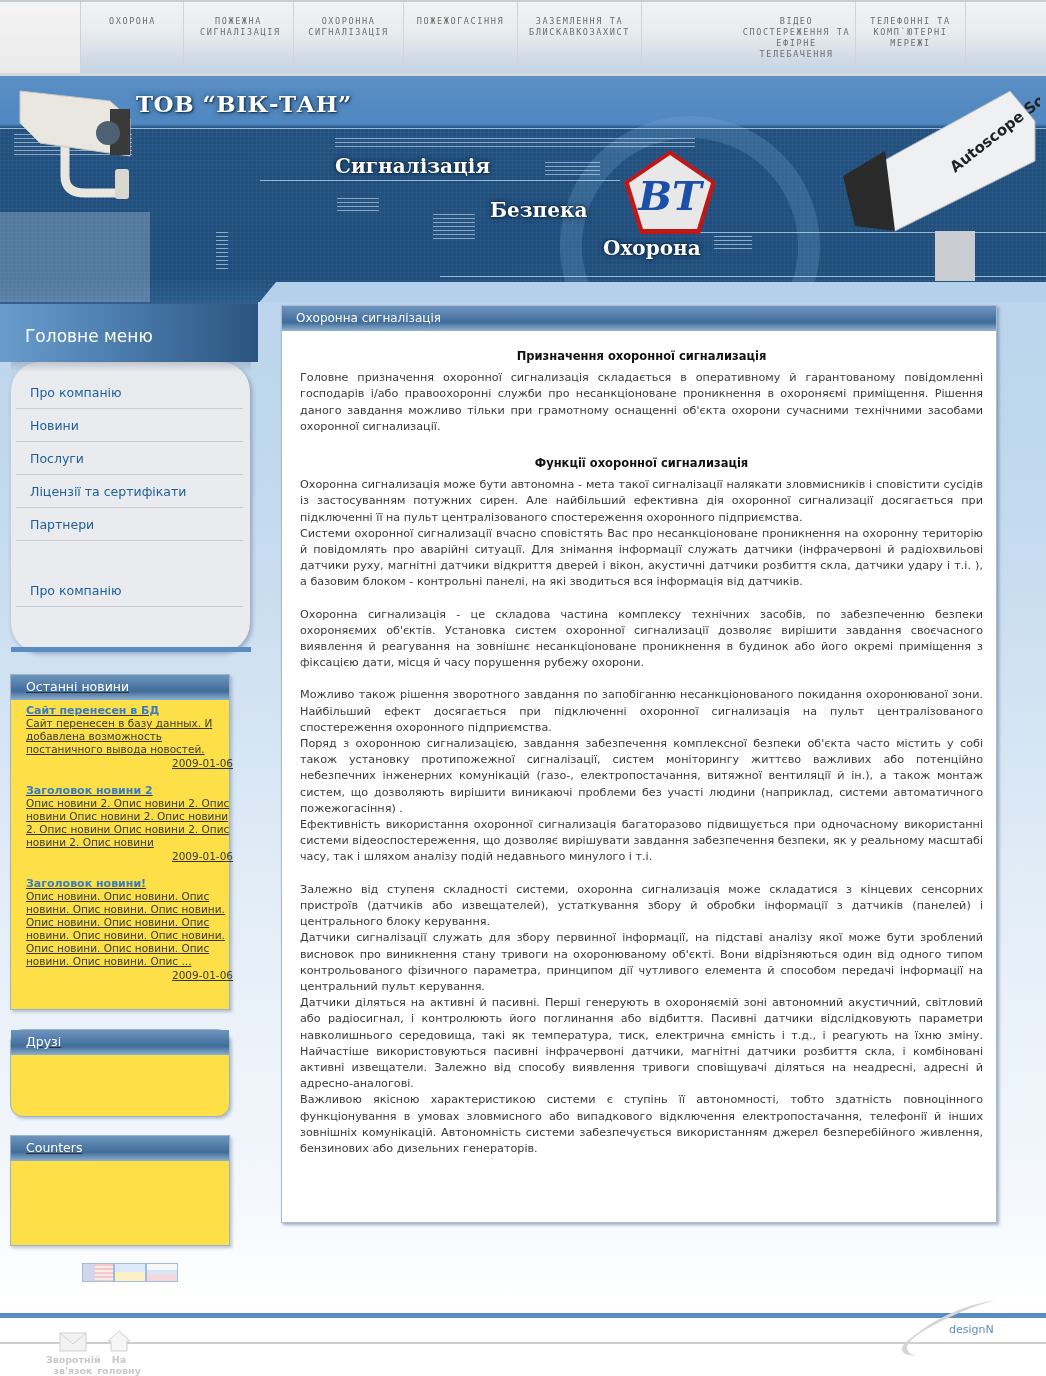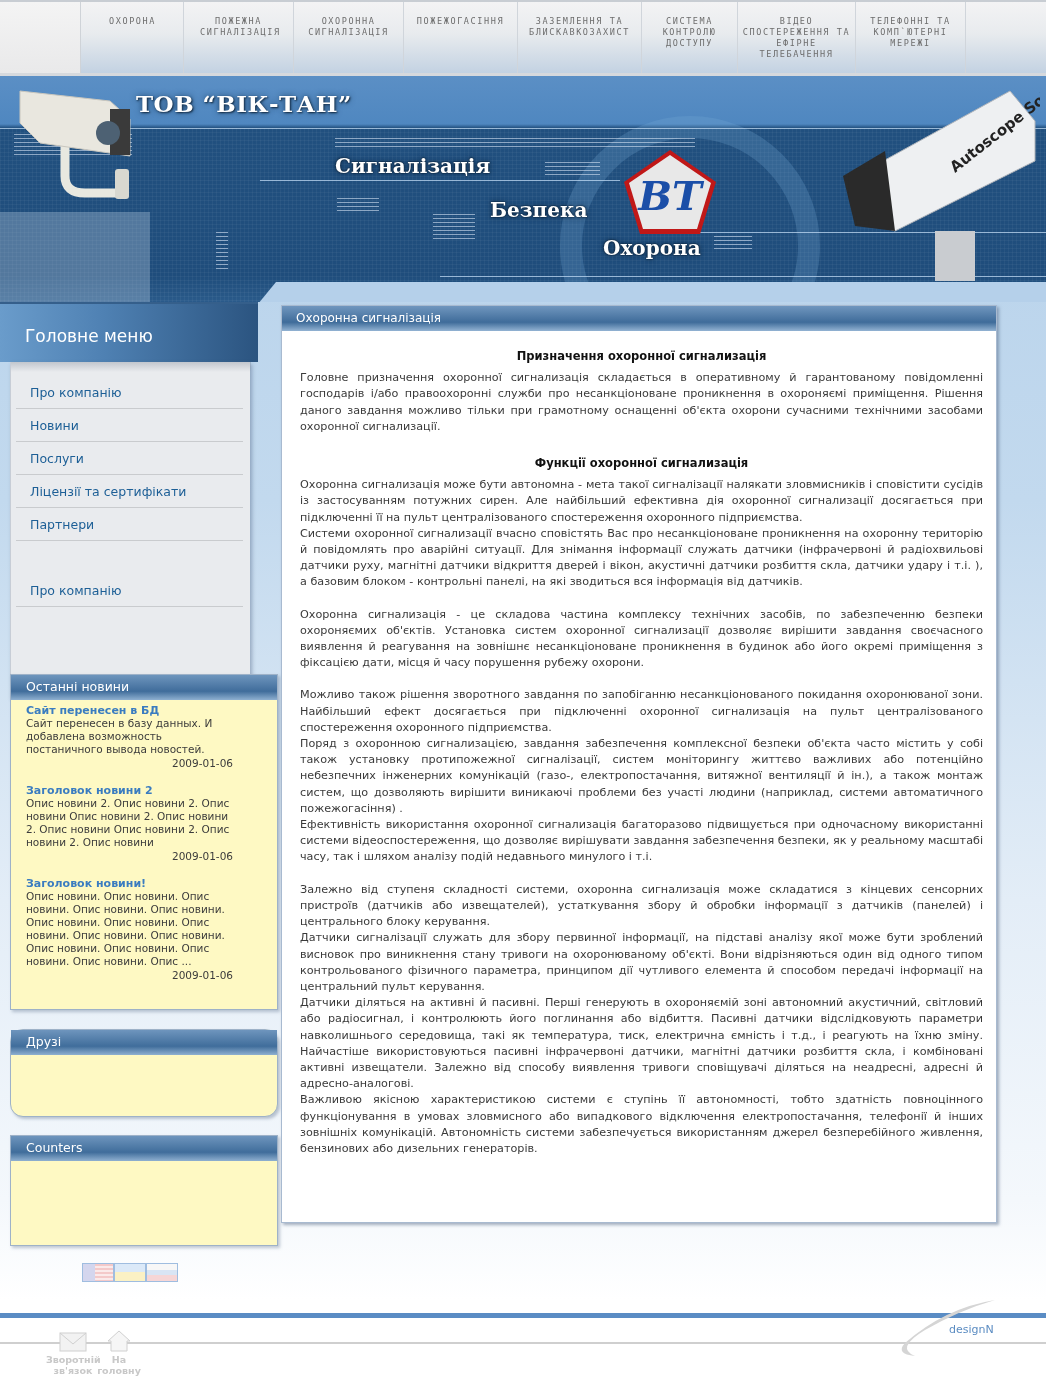--- a/index.html
+++ b/index.html
@@ -82,43 +82,45 @@
   }
   .mainmenu-head {
     position: absolute; left: 0; top: 302px; width: 258px; height: 60px;
     background: linear-gradient(90deg, #6a9ccb 0%, #4f81b3 40%, #2b5480 100%);
     border-top: 2px solid #355f8b;
   }
   .mainmenu-head span {
     position: absolute; left: 25px; top: 22px; color: #fff; font-size: 17px;
   }
   .mainmenu-body {
-    position: absolute; left: 10px; top: 362px; width: 240px; height: 336px;
+    position: absolute; left: 10px; top: 362px; width: 240px; height: 290px;
     background: #e9ebee;
     box-shadow: 2px 2px 4px rgba(80,100,130,0.45);
     border-left: 1px solid #c7cdd6;
+    border-radius: 29px;
   }
   .mainmenu-body::before {
     content: ""; position: absolute; left: 0; top: 0; width: 240px; height: 10px;
     background: linear-gradient(180deg, rgba(120,130,145,0.35), rgba(233,235,238,0));
   }
   .mainmenu-body .bottom-bar {
     position: absolute; left: 0; bottom: 0; width: 240px; height: 5px; background: #5a8cc4;
   }
   .menu-item {
     position: absolute; left: 5px; width: 227px; height: 33px;
     border-bottom: 1px solid #c9cbce;
     color: #1d5f96; font-size: 12.5px; padding-left: 14px; line-height: 33px;
     cursor: pointer;
   }
 
   .box {
-    position: absolute; left: 10px; width: 268px;
-    background: #fef9c3; border: 1px solid #9eb2c8;
+    position: absolute; left: 10px; width: 220px;
+    background: #fde047; border: 1px solid #9eb2c8;
     box-shadow: 2px 2px 3px rgba(80,100,130,0.35);
+    text-decoration: underline;
   }
   .box .head {
     height: 25px;
     background: linear-gradient(180deg, #6e95bd 0%, #406d9b 65%, #8fb0d0 100%);
     color: #fff; font-size: 12.5px; line-height: 24px; padding-left: 15px;
   }
   .news-item { padding: 0 0 0 15px; }
   .news-title { color: #3a7cc0; font-size: 11px; font-weight: bold; margin-top: 4px; line-height: 13px; }
   .news-text { color: #3b3b3b; font-size: 10.5px; line-height: 13px; width: 205px; }
   .news-date { color: #3b3b3b; font-size: 10.5px; text-align: right; width: 207px; margin-top: 1px; line-height: 13px; }
@@ -156,21 +158,20 @@
 </head>
 <body>
 
 <div class="topnav">
   <div class="blank"></div>
   <div class="nav-item" style="left:82px;width:102px;">ОХОРОНА</div>
   <div class="nav-item" style="left:184px;width:110px;padding-left:16px;padding-right:16px;">ПОЖЕЖНА СИГНАЛІЗАЦІЯ</div>
   <div class="nav-item" style="left:294px;width:110px;padding-left:14px;padding-right:14px;">ОХОРОННА СИГНАЛІЗАЦІЯ</div>
   <div class="nav-item" style="left:404px;width:114px;">ПОЖЕЖОГАСІННЯ</div>
   <div class="nav-item" style="left:518px;width:124px;padding-left:6px;padding-right:6px;">ЗАЗЕМЛЕННЯ ТА БЛИСКАВКОЗАХИСТ</div>
-  <div class="nav-item" style="left:642px;width:96px;padding-left:10px;padding-right:10px;">СИСТЕМА КОНТРОЛЮ ДОСТУПУ</div>
   <div class="nav-item" style="left:738px;width:118px;padding-left:4px;padding-right:4px;">ВІДЕО СПОСТЕРЕЖЕННЯ ТА ЕФІРНЕ ТЕЛЕБАЧЕННЯ</div>
   <div class="nav-item" style="left:856px;width:110px;padding-left:14px;padding-right:14px;">ТЕЛЕФОННІ ТА КОМП`ЮТЕРНІ МЕРЕЖІ</div>
 </div>
 
 <div class="banner">
   <div class="grid"></div>
   <div class="ring"></div>
   <div class="hline" style="left:0;top:52px;width:1046px;"></div>
   <div class="hline" style="left:260px;top:104px;width:360px;"></div>
   <div class="hline" style="left:700px;top:156px;width:346px;"></div>

